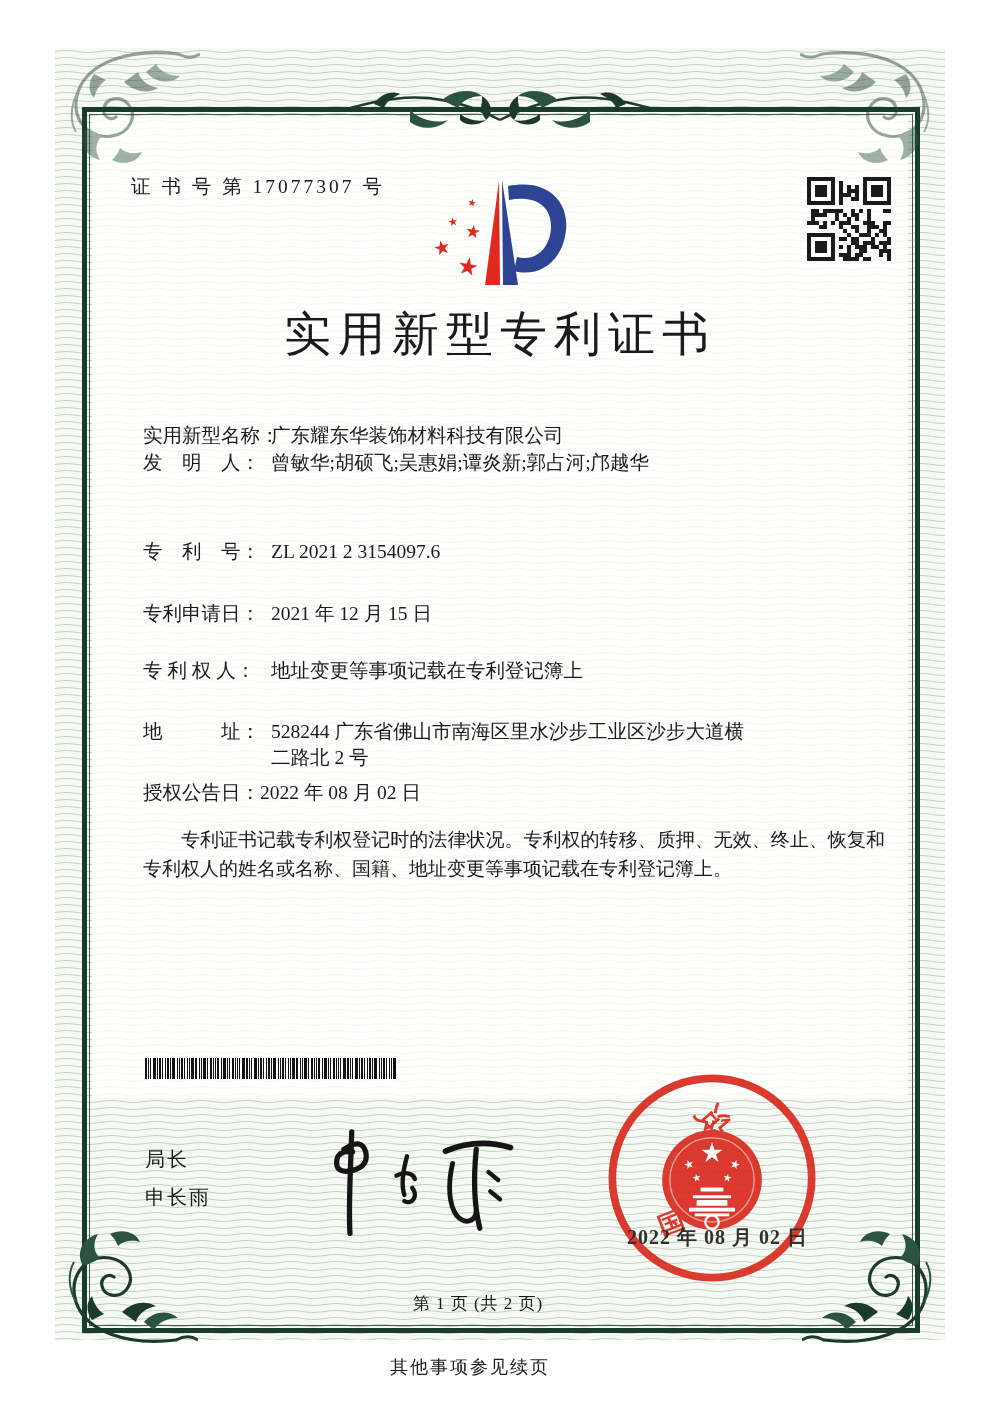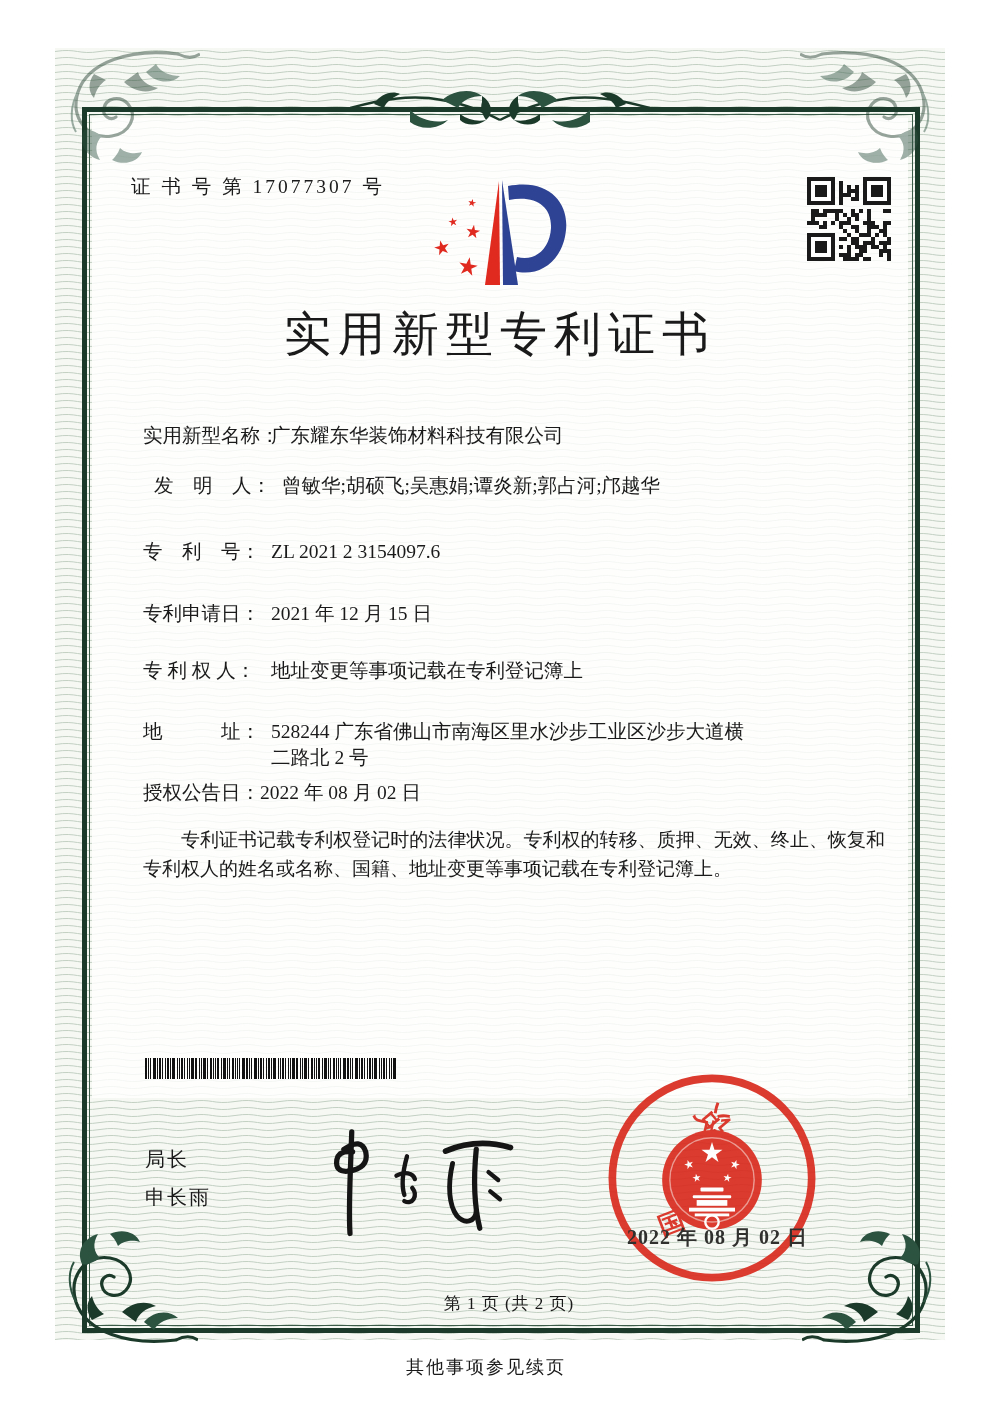--- a/index.html
+++ b/index.html
@@ -35,22 +35,22 @@
   .row .val{display:inline-block;vertical-align:top;white-space:pre-line;max-width:620px;}
   .row2{left:143px;width:764px;line-height:26px;font-size:19.5px;}
   .row2 .pair2{position:absolute;left:373px;top:0;}
   .paras{left:143px;top:826px;width:742px;font-size:19px;line-height:28.5px;
     text-align:justify;}
   .paras p{margin:0;text-indent:2em;}
   .signer-title{left:145px;top:1146px;font-size:20px;letter-spacing:2px;}
   .signer-name{left:145px;top:1184px;font-size:20px;letter-spacing:2px;}
   .seal-date{left:615px;top:1224px;width:205px;text-align:center;font-size:20px;
     letter-spacing:1px;color:#30302e;font-weight:700;z-index:6;}
-  .page-info{left:0;top:1292px;width:956px;text-align:center;font-size:17px;letter-spacing:1px;padding-left:31px;}
-  .continuation{left:0;top:1355px;width:940px;text-align:center;font-size:18px;letter-spacing:2px;margin-left:16px;}
+  .page-info{left:0;top:1292px;width:956px;text-align:center;font-size:17px;letter-spacing:1px;}
+  .continuation{left:0;top:1355px;width:940px;text-align:center;font-size:18px;letter-spacing:2px;}
   svg{display:block;}
   .ornament-top-left,.ornament-top-right{opacity:.45;}
 </style>
 </head>
 <body>
 
 <svg class="abs" style="left:55px;top:48px;" width="890" height="1292" viewBox="0 0 890 1292">
   <defs>
     <pattern id="wv" width="90" height="7" patternUnits="userSpaceOnUse">
       <path d="M0,3.5 C22,0 23,7 45,3.5 C67,0 68,7 90,3.5" fill="none" stroke="var(--guilloche)" stroke-width="1"></path>
@@ -252,21 +252,21 @@
   <polygon points="71,11 57,115 72,115" fill="var(--logo-red)"></polygon>
   <polygon points="74,10 75,115 90,115" fill="var(--logo-blue)"></polygon>
   <path d="M80,16 C120,8 141,32 138,60 C135,92 110,108 86,101 L89,87 C108,92 122,78 123,58 C124,36 107,25 81,30 Z" fill="var(--logo-blue)"></path>
 </svg>
 
 <div class="abs title">实用新型专利证书</div>
 
 <div class="abs row" style="top:423px;">
   <span class="lbl">实用新型名称：</span><span class="val">广东耀东华装饰材料科技有限公司</span>
 </div>
-<div class="abs row" style="top:473px;margin-left:11px;">
+<div class="abs row" style="top:450px;">
   <span class="lbl">发　明　人：</span><span class="val">曾敏华;胡硕飞;吴惠娟;谭炎新;郭占河;邝越华</span>
 </div>
 <div class="abs row" style="top:539px;">
   <span class="lbl">专　利　号：</span><span class="val">ZL 2021 2 3154097.6</span>
 </div>
 <div class="abs row" style="top:601px;">
   <span class="lbl">专利申请日：</span><span class="val">2021 年 12 月 15 日</span>
 </div>
 <div class="abs row" style="top:658px;">
   <span class="lbl">专 利 权 人：</span><span class="val">地址变更等事项记载在专利登记簿上</span>

